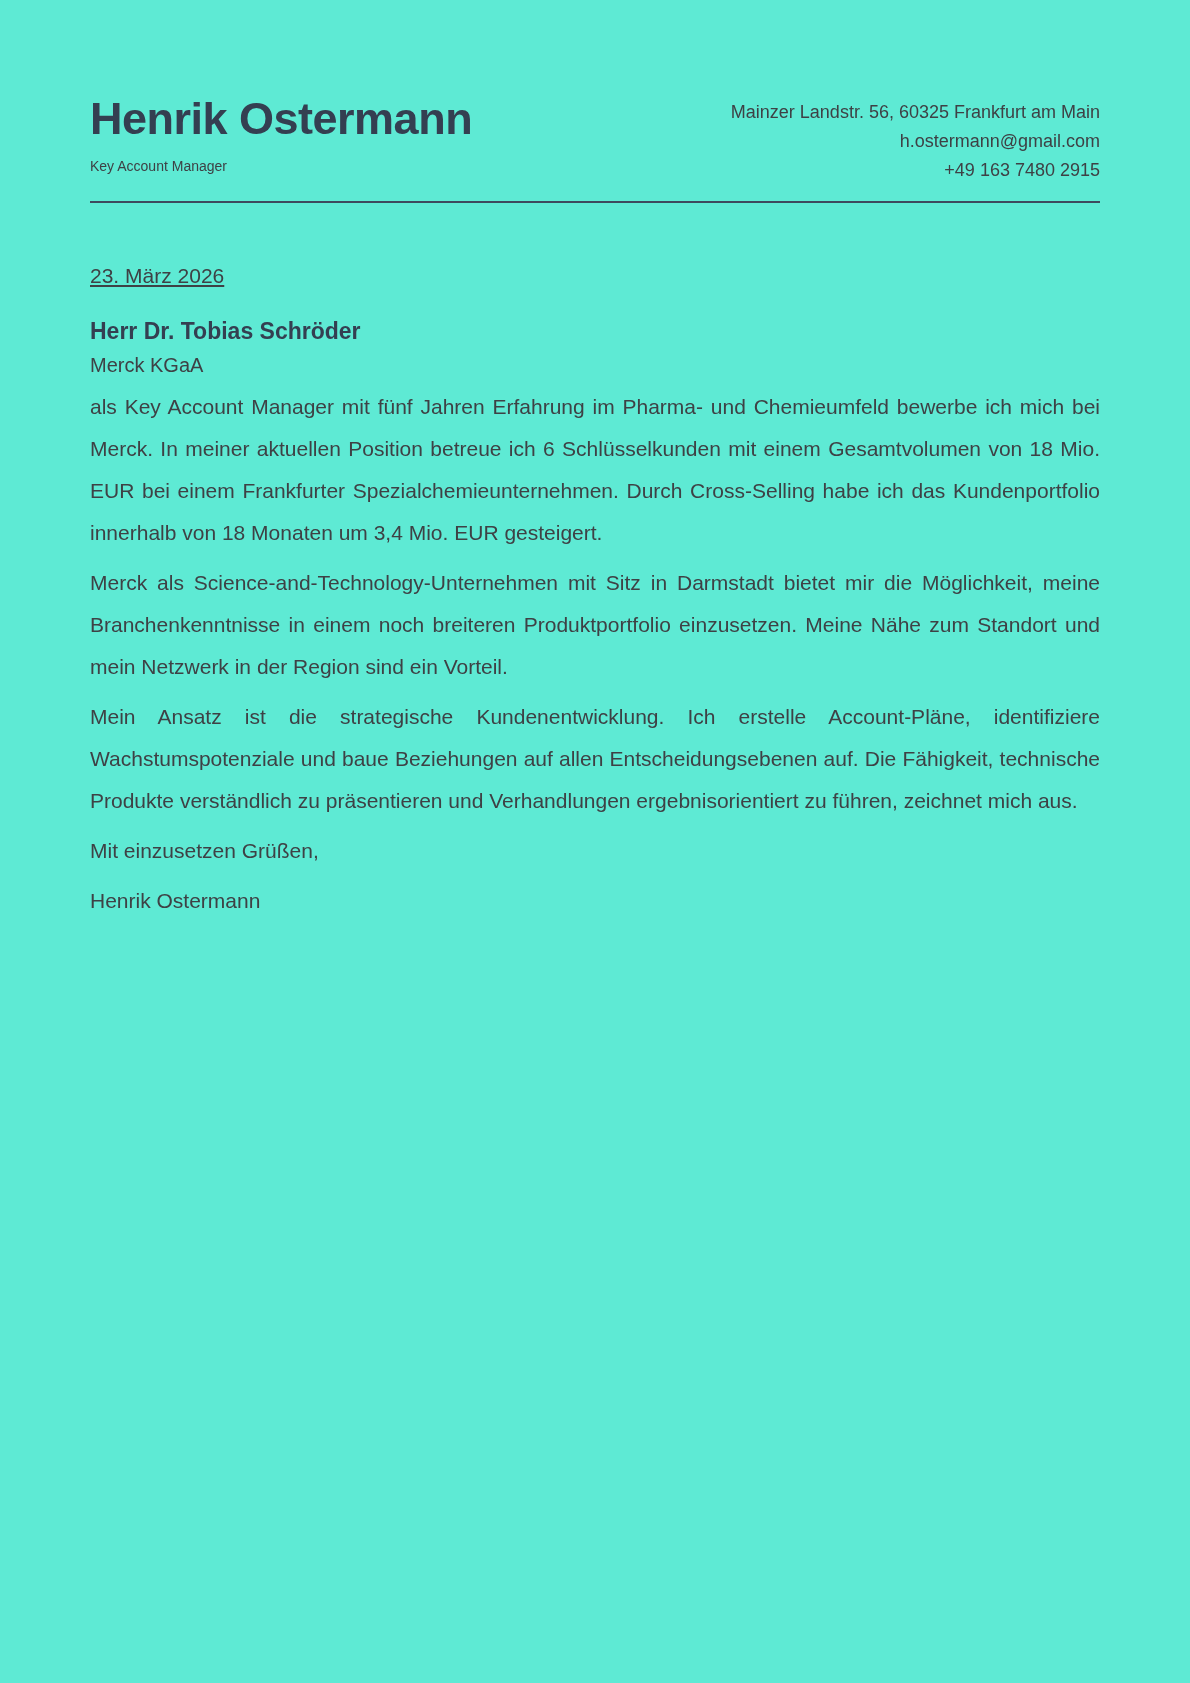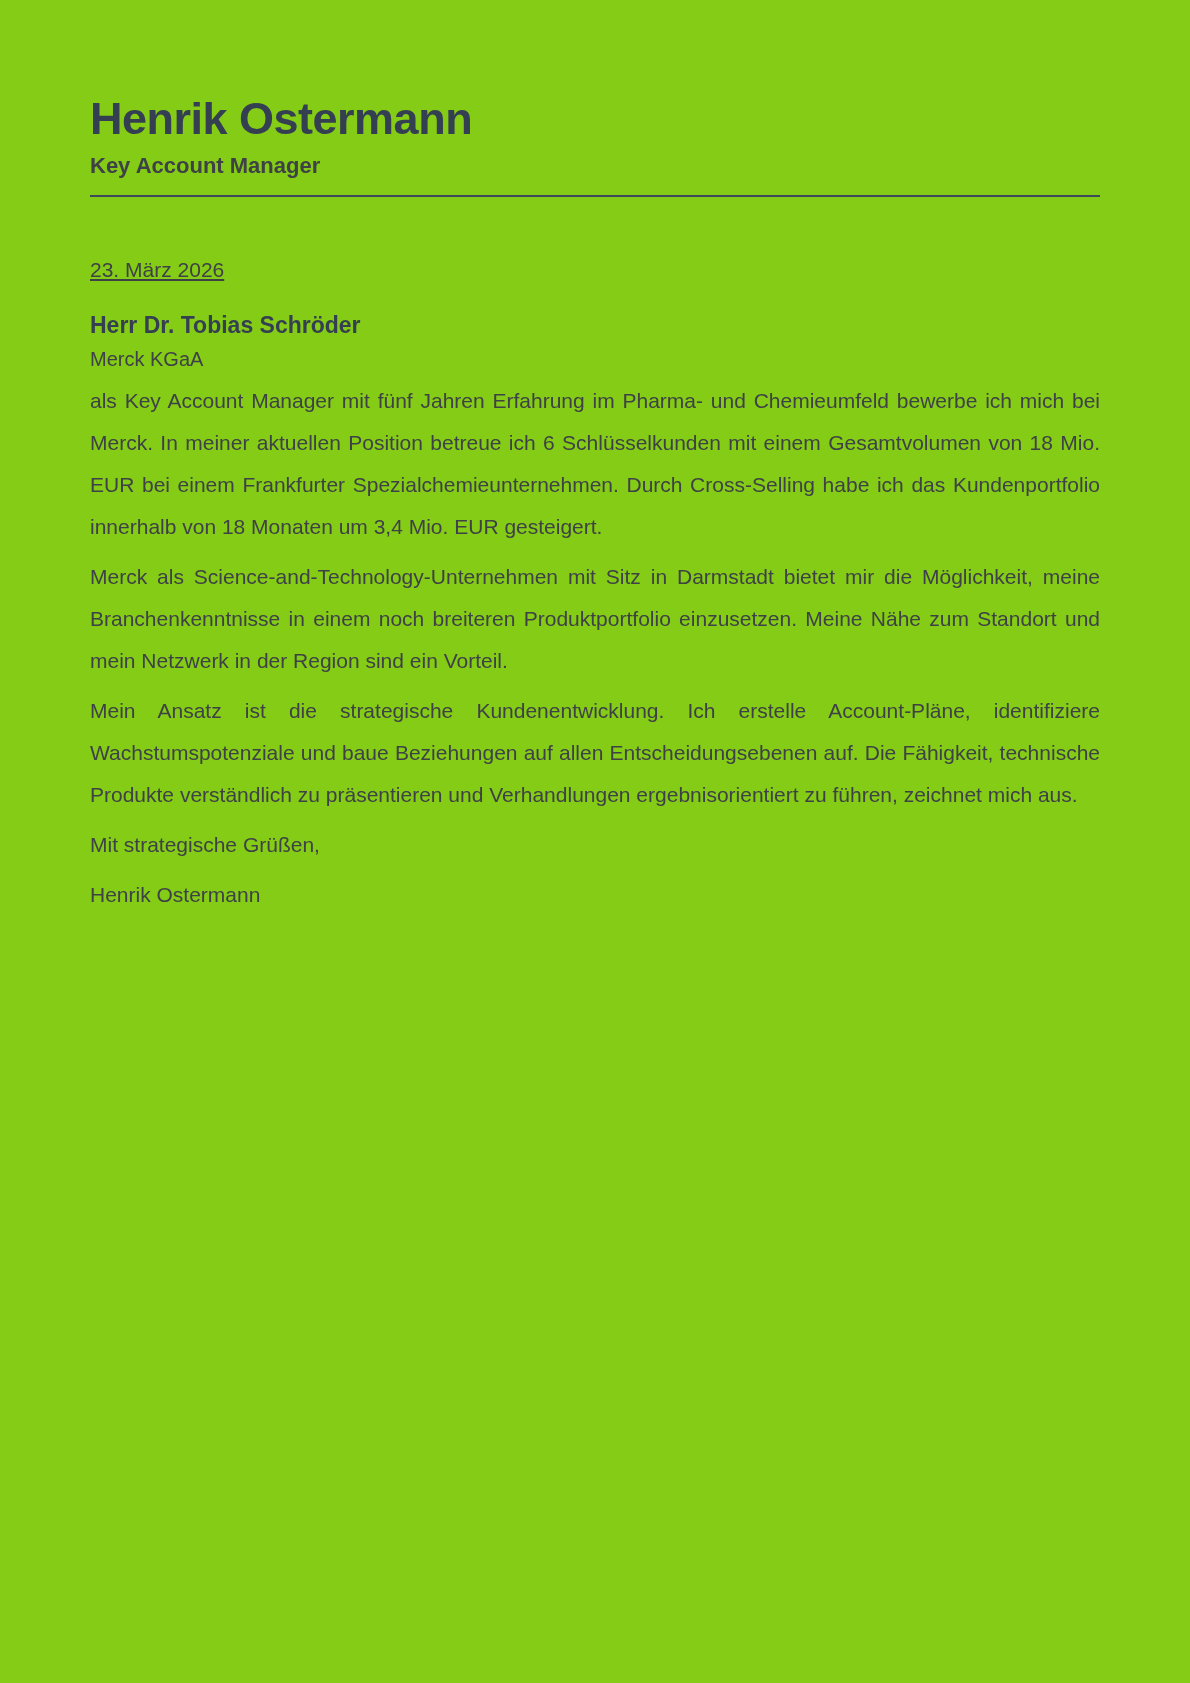--- a/index.html
+++ b/index.html
@@ -4,45 +4,45 @@
 <style>
   * { margin: 0; padding: 0; box-sizing: border-box; }
   html, body { background: #f8f9fa; }
   body { font-family: "Liberation Sans", sans-serif; }
 
   .page {
     position: relative;
     width: 1190px;
     height: 1683px;
     margin: 0 auto;
-    background: #84cc16;
+    background: #5eead4;
     padding: 96px 90px 0 90px;
     color: #3e4145;
     overflow: hidden;
   }
 
   
   .header {
     display: flex;
     justify-content: space-between;
     align-items: flex-start;
   }
   .identity .name {
     font-size: 45px;
     line-height: 1.0;
     font-weight: 700;
     color: #343f51;
     letter-spacing: -0.5px;
   }
   .identity .job-title {
     margin-top: 12px;
-    font-size: 22px;
+    font-size: 14px;
     line-height: 26px;
     color: #3e4145;
-    font-weight: 700;
+    font-weight: 400;
   }
   .contact {
     text-align: right;
     font-size: 18px;
     line-height: 29px;
     color: #3e4145;
     padding-top: 2px;
   }
   .header-divider {
     border: none;
@@ -87,31 +87,36 @@
 </head>
 <body>
 
 <div class="page">
 
   <div class="header">
     <div class="identity">
       <div class="name">Henrik Ostermann</div>
       <div class="job-title">Key Account Manager</div>
     </div>
+    <div class="contact">
+      <div>Mainzer Landstr. 56, 60325 Frankfurt am Main</div>
+      <div>h.ostermann@gmail.com</div>
+      <div>+49 163 7480 2915</div>
+    </div>
   </div>
 
   <hr class="header-divider">
 
   <div class="date">23. März 2026</div>
 
   <div class="recipient-name">Herr Dr. Tobias Schröder</div>
   <div class="recipient-company">Merck KGaA</div>
 
 
   <div class="body-text">
     <p>als Key Account Manager mit fünf Jahren Erfahrung im Pharma- und Chemieumfeld bewerbe ich mich bei Merck. In meiner aktuellen Position betreue ich 6 Schlüsselkunden mit einem Gesamtvolumen von 18 Mio. EUR bei einem Frankfurter Spezialchemieunternehmen. Durch Cross-Selling habe ich das Kundenportfolio innerhalb von 18 Monaten um 3,4 Mio. EUR gesteigert.</p>
     <p>Merck als Science-and-Technology-Unternehmen mit Sitz in Darmstadt bietet mir die Möglichkeit, meine Branchenkenntnisse in einem noch breiteren Produktportfolio einzusetzen. Meine Nähe zum Standort und mein Netzwerk in der Region sind ein Vorteil.</p>
     <p>Mein Ansatz ist die strategische Kundenentwicklung. Ich erstelle Account-Pläne, identifiziere Wachstumspotenziale und baue Beziehungen auf allen Entscheidungsebenen auf. Die Fähigkeit, technische Produkte verständlich zu präsentieren und Verhandlungen ergebnisorientiert zu führen, zeichnet mich aus.</p>
-    <p class="no-justify">Mit strategische Grüßen,</p>
+    <p class="no-justify">Mit einzusetzen Grüßen,</p>
     <p class="no-justify">Henrik Ostermann</p>
   </div>
 
 </div>
 
 </body></html>

